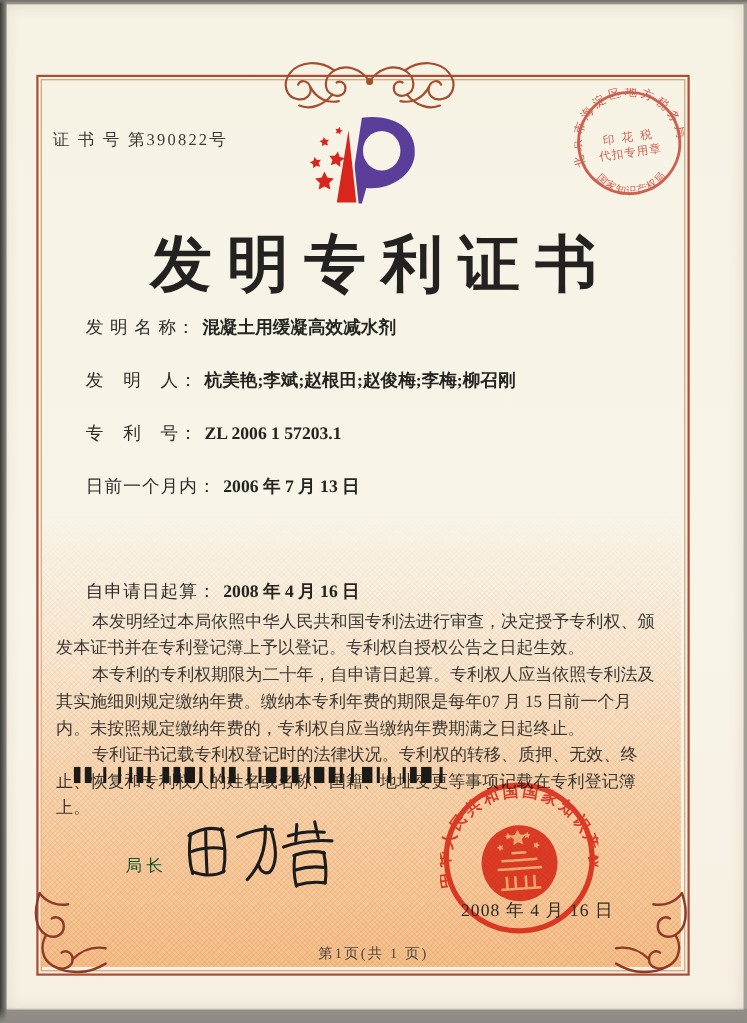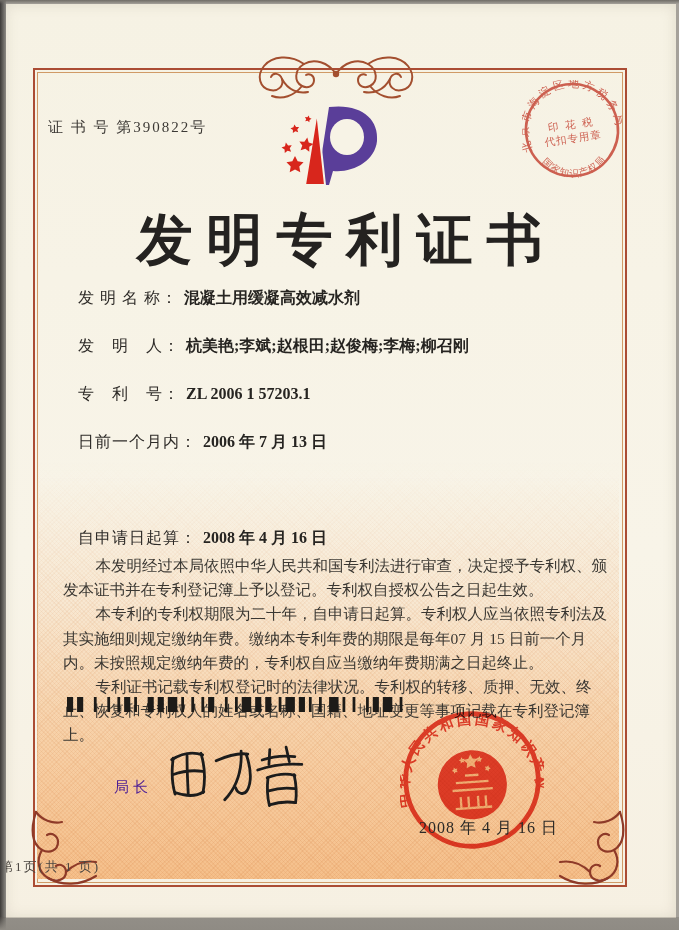--- a/index.html
+++ b/index.html
@@ -44,26 +44,26 @@
 
   .abs{position:absolute;}
   .cert-no{left:48px;top:118px;font-size:15px;color:#3d3a36;letter-spacing:2px;}
   .title{left:0;top:203px;width:679px;text-align:center;
     font-size:56px;font-weight:600;color:#242220;letter-spacing:14px;text-indent:14px;}
 
   .field-row{left:78px;font-size:16px;color:#2e2b28;white-space:nowrap;}
   .field-row .f-label{letter-spacing:1px;}
   .field-row .f-value{margin-left:6px;font-weight:600;color:#262421;}
 
-  .body-text{left:63px;top:554px;width:552px;font-size:15.5px;line-height:24.2px;color:#3a3732;}
+  .body-text{left:51px;top:554px;width:552px;font-size:15.5px;line-height:24.2px;color:#3a3732;}
   .body-text p{margin:0;text-indent:2.1em;}
 
-  .director{left:114px;top:778px;font-size:15px;letter-spacing:4px;color:#4c1d95;}
+  .director{left:114px;top:778px;font-size:15px;letter-spacing:4px;color:#14532d;}
   .issue-date{left:419px;top:818px;font-size:16px;letter-spacing:1px;color:#2c2a27;z-index:9;}
-  .footer{left:0;top:858px;width:679px;font-size:13px;color:#4c4742;letter-spacing:2px;}
+  .footer{left:0;top:858px;width:679px;text-align:center;font-size:13px;color:#4c4742;letter-spacing:2px;}
 
   svg{display:block;}
   .seal-main{left:400px;top:708px;width:144px;height:144px;z-index:8;opacity:.92;mix-blend-mode:multiply;}
   .seal-tax{left:522px;top:80px;width:100px;height:100px;opacity:.85;mix-blend-mode:multiply;}
   .logo{left:281px;top:103px;width:100px;height:86px;}
   .barcode{left:67px;top:697px;width:336px;height:15px;}
   .signature{left:166px;top:740px;width:140px;height:78px;}
   .ornament-top{left:236px;top:46px;width:200px;height:56px;}
   .flourish-bl{left:22px;top:806px;width:82px;height:84px;}
   .flourish-br{left:552px;top:806px;width:82px;height:84px;transform:scaleX(-1);}

